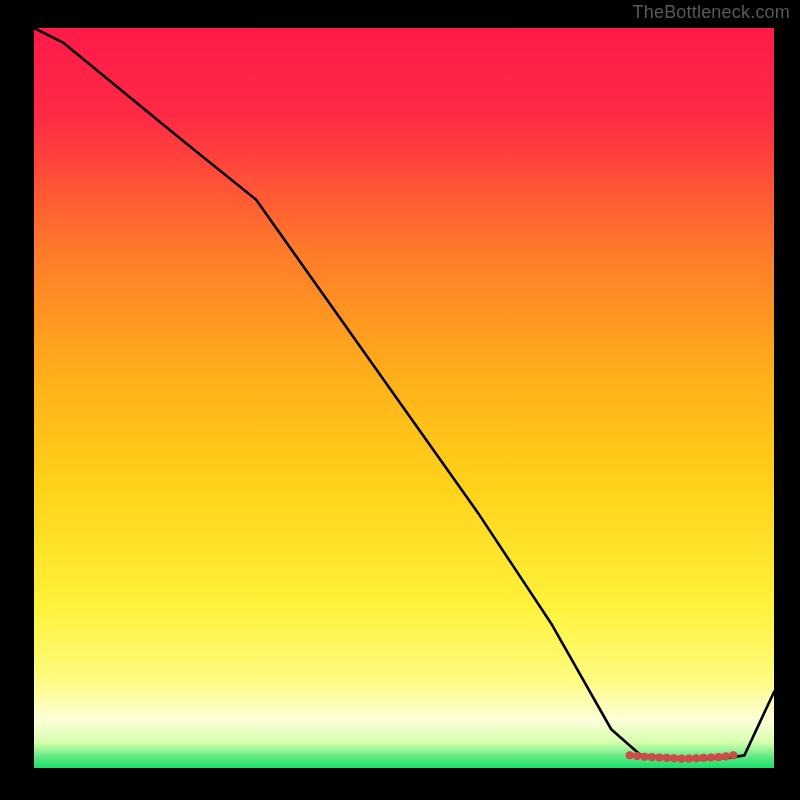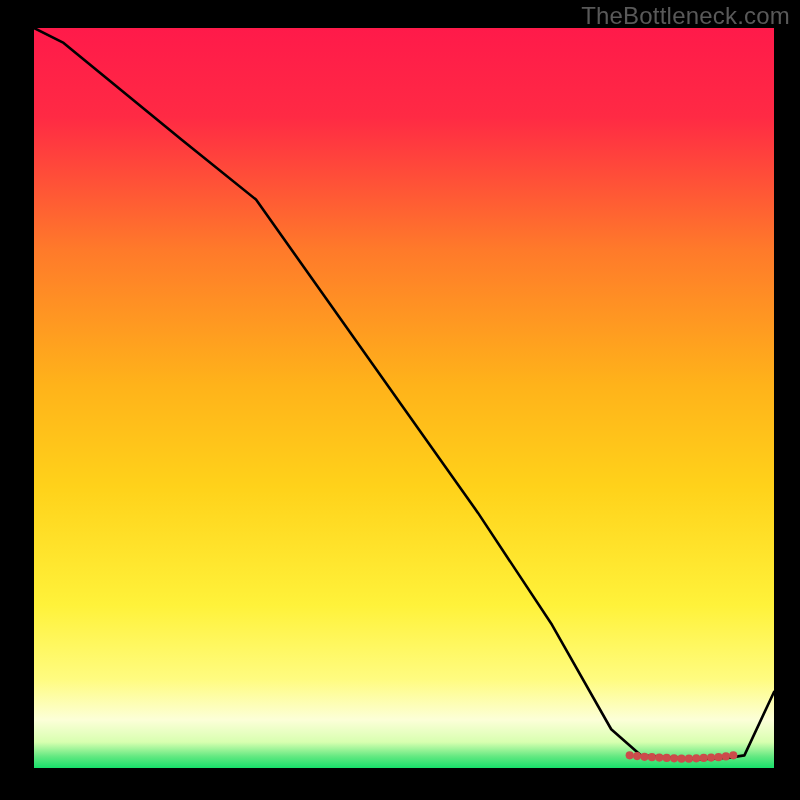--- a/index.html
+++ b/index.html
@@ -15,21 +15,21 @@
     position: relative;
     width: 800px;
     height: 800px;
     background: #000;
   }
   .watermark {
     position: absolute;
     top: 2px;
     right: 10px;
     color: #595959;
-    font-size: 24px;
+    font-size: 18px;
     font-weight: 500;
     letter-spacing: 0.2px;
     z-index: 5;
   }
   .plot-area {
     position: absolute;
     left: 34px;
     top: 28px;
     width: 740px;
     height: 746px;

